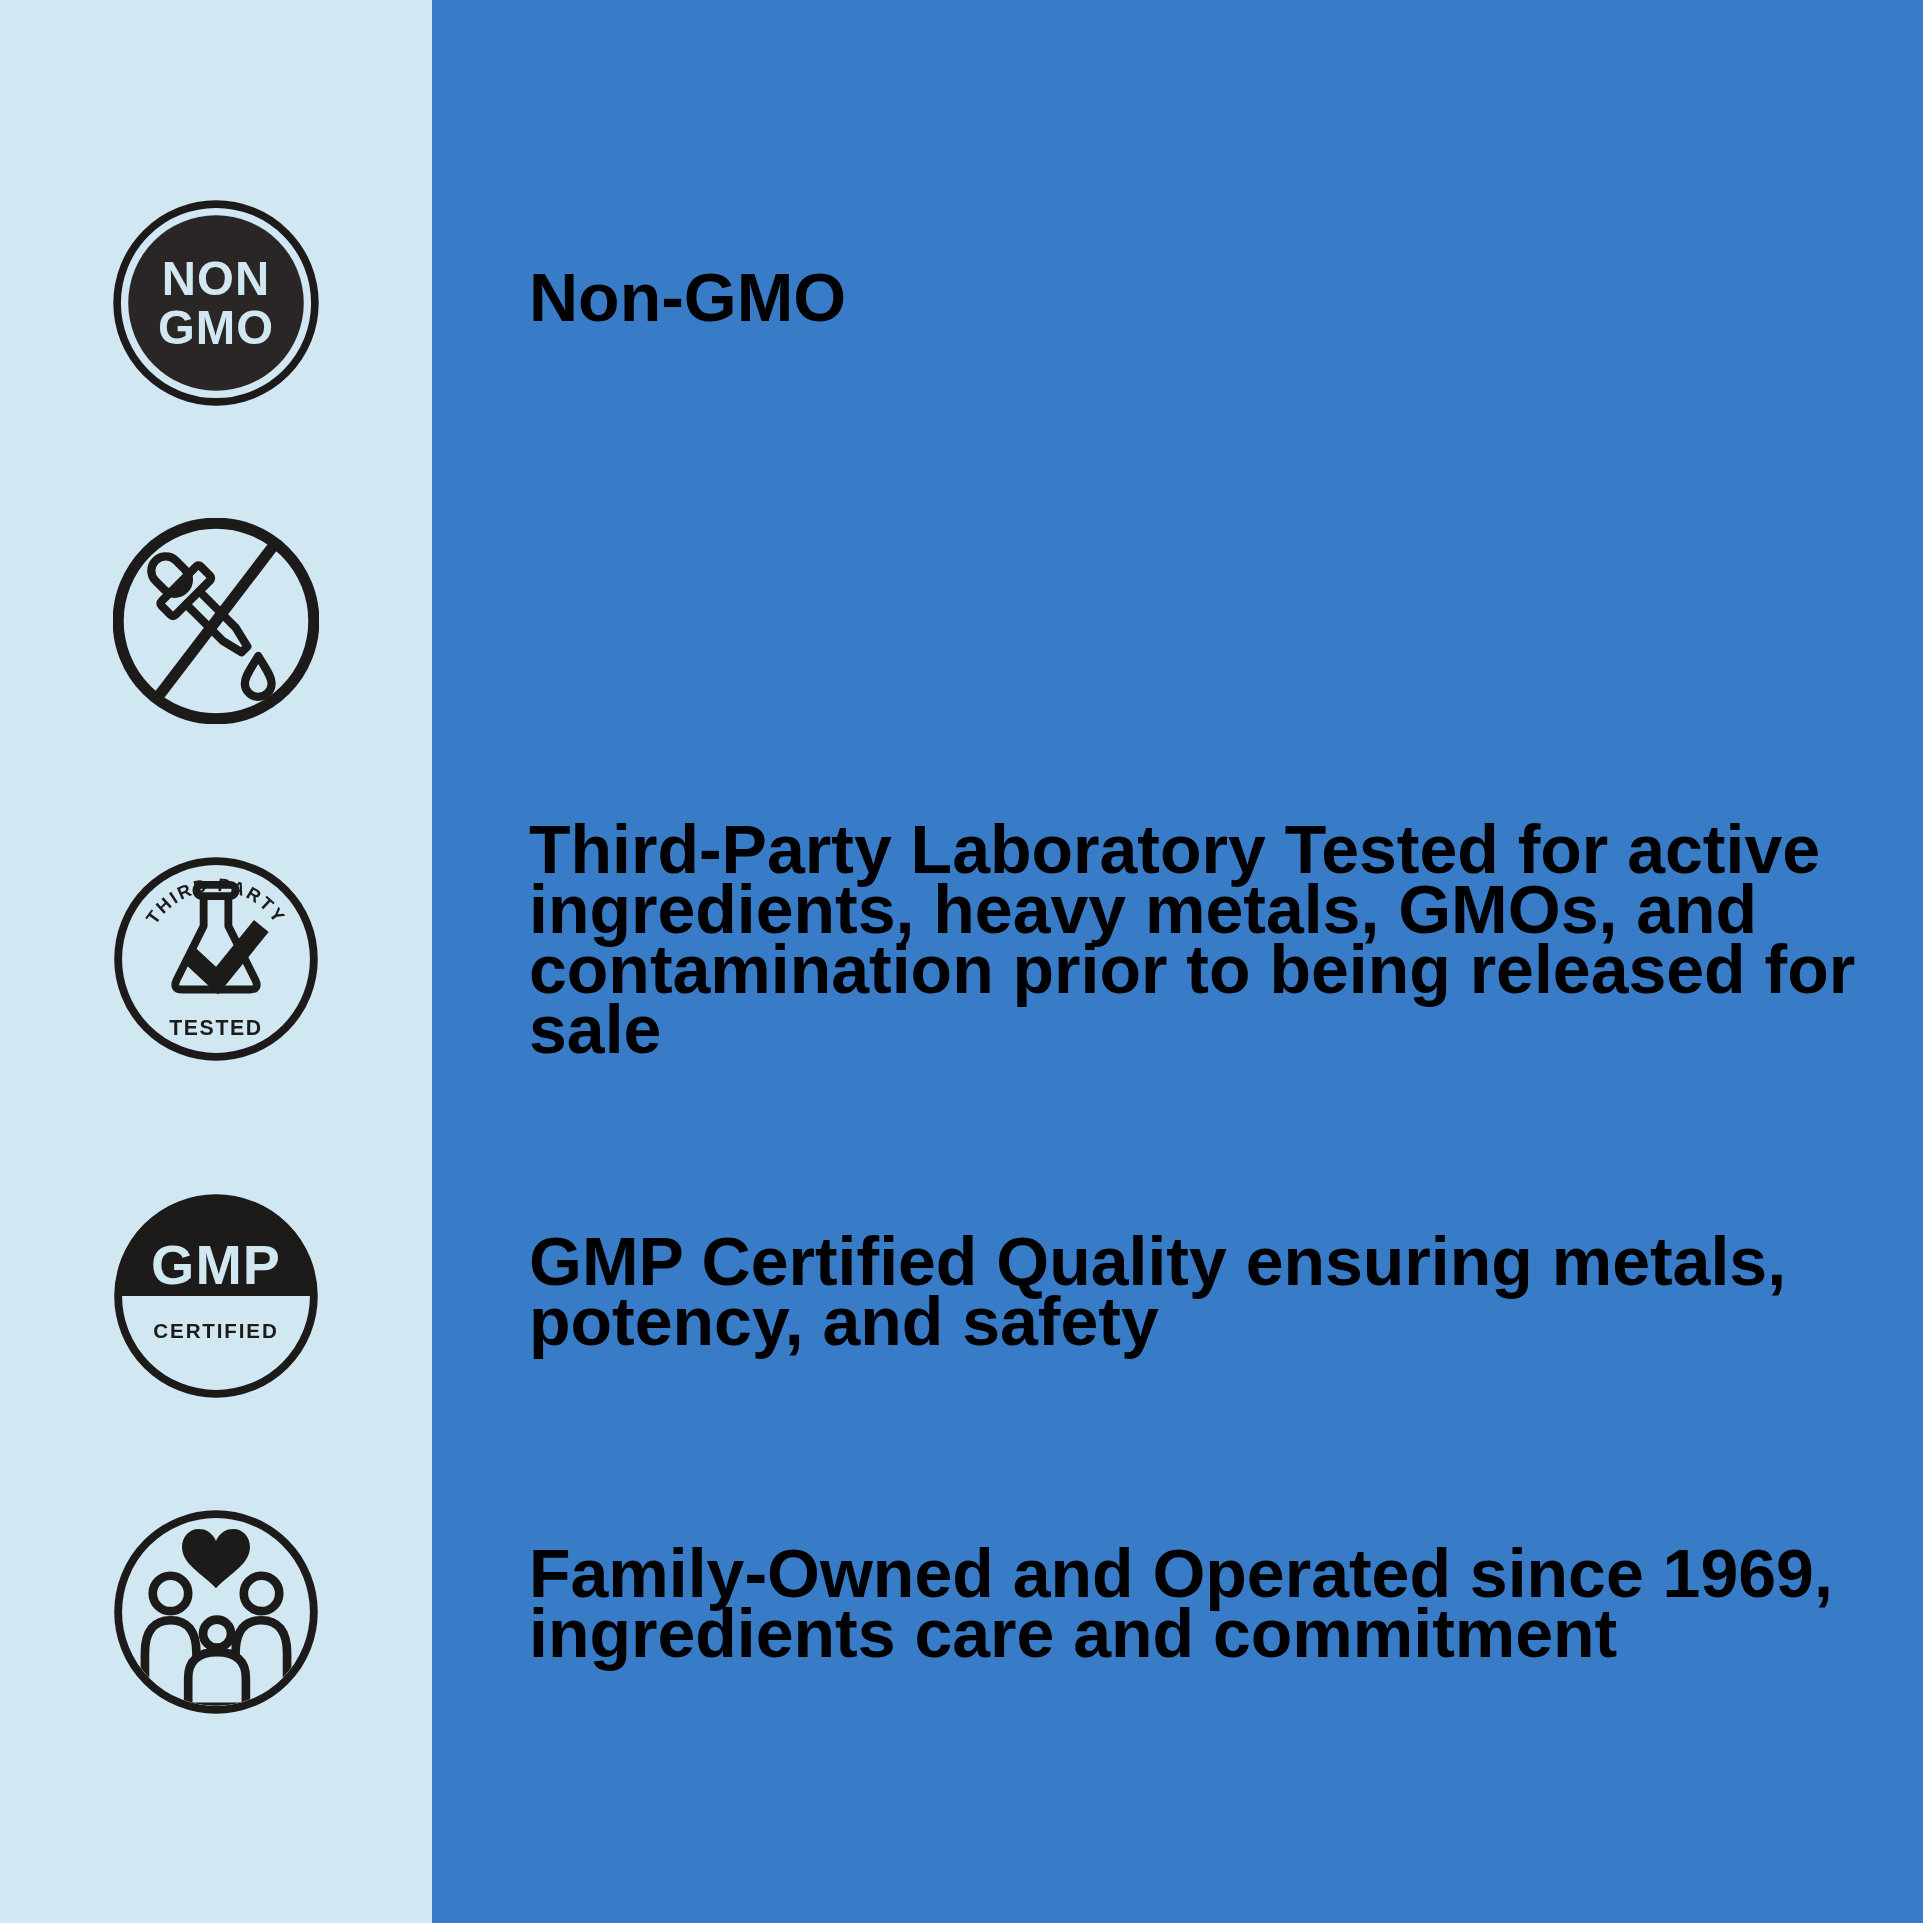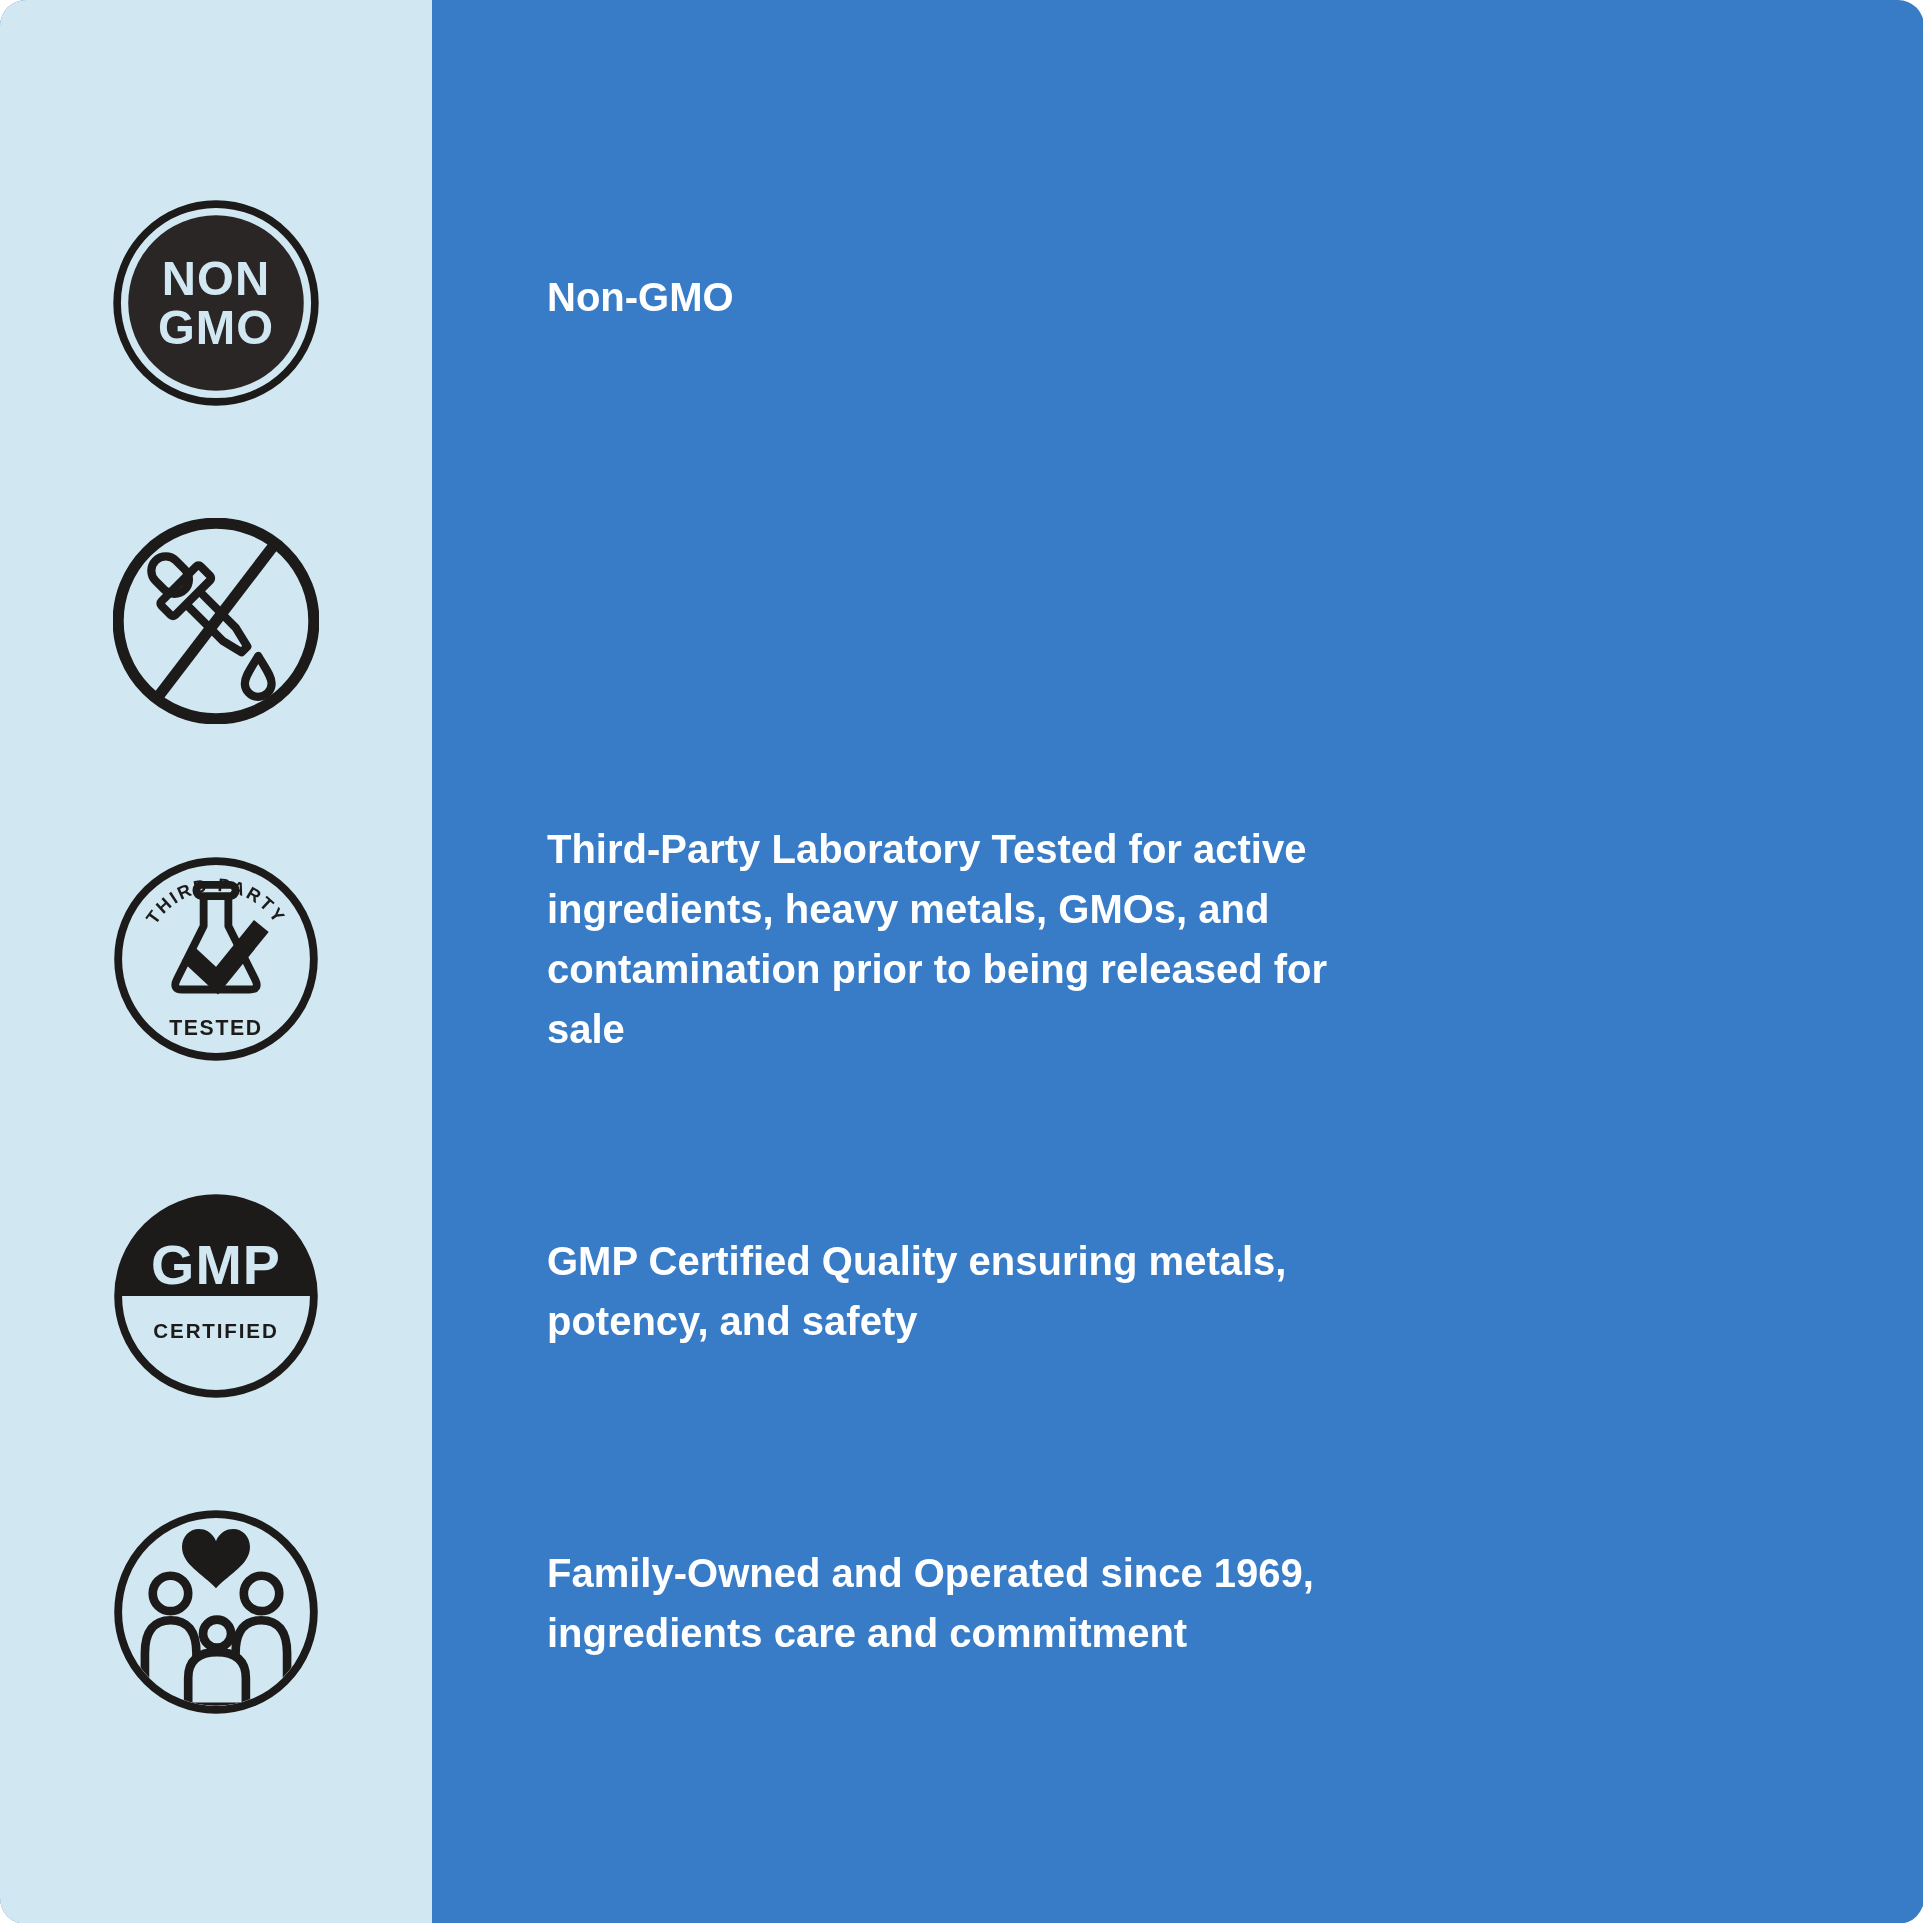--- a/index.html
+++ b/index.html
@@ -1,32 +1,31 @@
 <!DOCTYPE html>
 <html style="--panel-light: #d1e7f2; --panel-blue: #387cc8; --icon-ink: #1d1a1a; --badge-disc: #2b2626; --text-white: #ffffff;font-size:12px"><head>
 <meta charset="utf-8">
 <style>
   html,body{margin:0;padding:0;}
   .canvas{
     position:relative;width:1924px;height:1924px;overflow:hidden;
     background:var(--panel-blue,#387cc8);
     font-family:"Liberation Sans",sans-serif;
-    border-radius:26px;
   }
   .left-col{
     position:absolute;left:0;top:0;width:432px;height:1924px;
     background:var(--panel-light,#d1e7f2);
   }
   .badge{position:absolute;left:113px;width:206px;height:206px;}
   .badge svg{display:block;width:100%;height:100%;}
   .badge svg text{font-family:"Liberation Sans",sans-serif;}
   .caption{
-    position:absolute;left:547px;width:1338px;margin:0;
+    position:absolute;left:529px;width:1338px;margin:0;
     transform:translateY(-50%);
-    color:#ffffff;font-weight:700;font-size:40px;line-height:60px;
+    color:#000000;font-weight:700;font-size:68px;line-height:60px;
     letter-spacing:0;white-space:pre-line;
   }
   .ink{stroke:var(--icon-ink,#1d1a1a);fill:none;}
 </style>
 </head>
 <body>
 
 <div class="canvas">
   <div class="left-col"></div>
 

